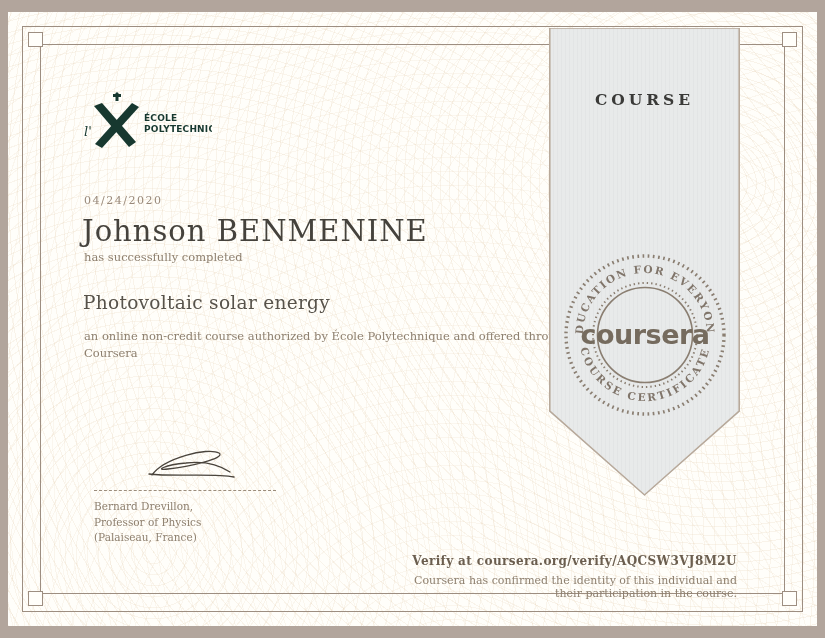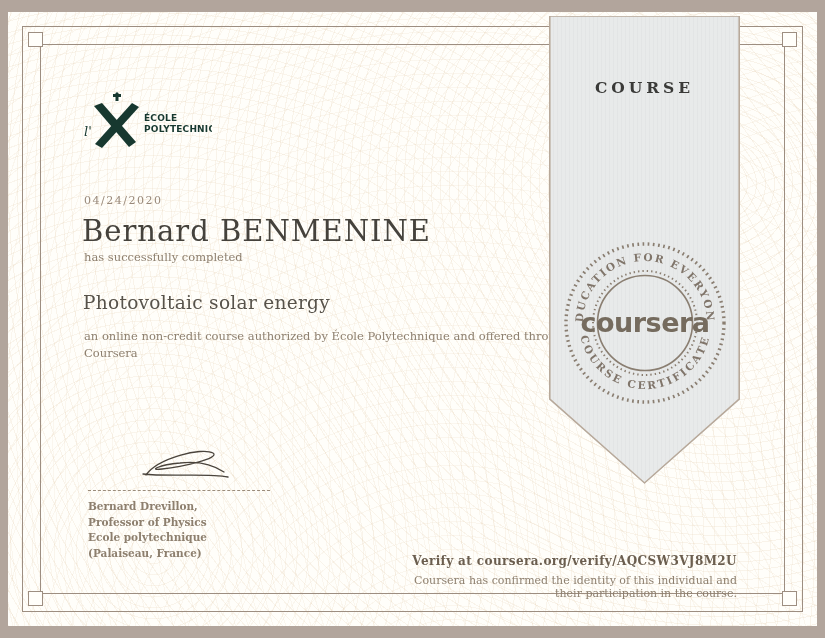--- a/index.html
+++ b/index.html
@@ -26,28 +26,28 @@
 
   .logo{position:absolute;left:74px;top:80px;width:130px;height:60px;}
 
   .date{position:absolute;left:76px;top:182px;font-size:11px;letter-spacing:1.5px;color:#99897a;}
   .name{position:absolute;left:74px;top:202px;font-size:29px;letter-spacing:1px;color:#45423c;}
   .completed{position:absolute;left:76px;top:238px;font-size:11.5px;color:#8d7f6e;}
   .course-title{position:absolute;left:75px;top:280px;font-size:18.5px;color:#57524a;letter-spacing:0.3px;}
   .course-meta{position:absolute;left:76px;top:316px;font-size:11.5px;color:#8d7f6e;line-height:17px;}
 
   .sig-col{position:absolute;top:432px;}
-  .sig-col.col1{left:80px;width:182px;font-weight:bold;}
+  .sig-col.col1{left:86px;width:182px;}
   .sig-col.col2{left:294px;width:280px;}
   .sig-scribble{height:44px;display:block;}
   .sig-line{border:none;border-top:1.3px dashed #9b8c7b;margin:2px 0 8px 0;}
   .sig-text{font-size:10.5px;color:#8d7f6e;line-height:15.5px;}
 
   .ribbon{
-    position:absolute;left:541px;top:4px;width:191px;height:468px;
+    position:absolute;left:541px;top:16px;width:191px;height:468px;
     background:
       repeating-linear-gradient(90deg, rgba(90,90,100,0.04) 0 1px, rgba(0,0,0,0) 1px 4px),
       #e8eaea;
     clip-path:polygon(0 0,100% 0,100% 82%,50% 100%,0 82%);
   }
   .ribbon-outline{position:absolute;left:0;top:0;}
   .ribbon-heading{position:relative;margin-top:58px;text-align:center;
     font-size:15.5px;font-weight:600;letter-spacing:4px;color:#3a3a38;line-height:27px;}
   .seal{position:absolute;left:11px;top:222px;width:170px;height:170px;}
 
@@ -73,37 +73,36 @@
       <polygon points="50,11 57,15 20,56 13,52"></polygon>
       <path d="M31 2 h8 v3 h-2.5 v4 h-3 v-4 H31 Z"></path>
       <circle cx="35" cy="1.8" r="1.6"></circle>
     </g>
     <text x="2" y="44" font-size="13" font-style="italic" fill="#17382f" font-family="'DejaVu Serif',serif">l'</text>
     <text x="62" y="29" font-size="9" font-weight="bold" fill="#17382f" letter-spacing="0.2" font-family="'DejaVu Sans',sans-serif">ÉCOLE</text>
     <text x="62" y="40" font-size="9" font-weight="bold" fill="#17382f" letter-spacing="0.2" font-family="'DejaVu Sans',sans-serif">POLYTECHNIQUE</text>
   </svg>
 
   <div class="date">04/24/2020</div>
-  <div class="name">Bernard BENMENINE</div>
+  <div class="name">Johnson BENMENINE</div>
   <div class="completed">has successfully completed</div>
   <div class="course-title">Photovoltaic solar energy</div>
   <div class="course-meta">
     <span>an online non-credit course authorized by École Polytechnique and offered through</span><br>
     <span>Coursera</span>
   </div>
 
   <div class="sig-col col1">
     <svg class="sig-scribble" width="182" height="44" viewBox="0 0 182 44">
       <path d="M58 31 C70 14 114 3 125 9 C133 14 94 23 74 25 C60 27 70 21 92 19 C108 17 124 20 136 28 M55 30 C80 33 120 29 140 33" fill="none" stroke="#4a443c" stroke-width="1.3" stroke-linecap="round"></path>
     </svg>
     <hr class="sig-line">
     <div class="sig-text">
       <div>Bernard Drevillon,</div>
       <div>Professor of Physics</div>
-      <div>Ecole polytechnique</div>
       <div>(Palaiseau, France)</div>
     </div>
   </div>
 
 
   <div class="ribbon">
     <svg class="ribbon-outline" width="191" height="468" viewBox="0 0 191 468">
       <polygon points="0.8,0 190.2,0 190.2,383.2 95.5,467 0.8,383.2" fill="none" stroke="#b8a99a" stroke-width="1.6"></polygon>
     </svg>
     <div class="ribbon-heading">

